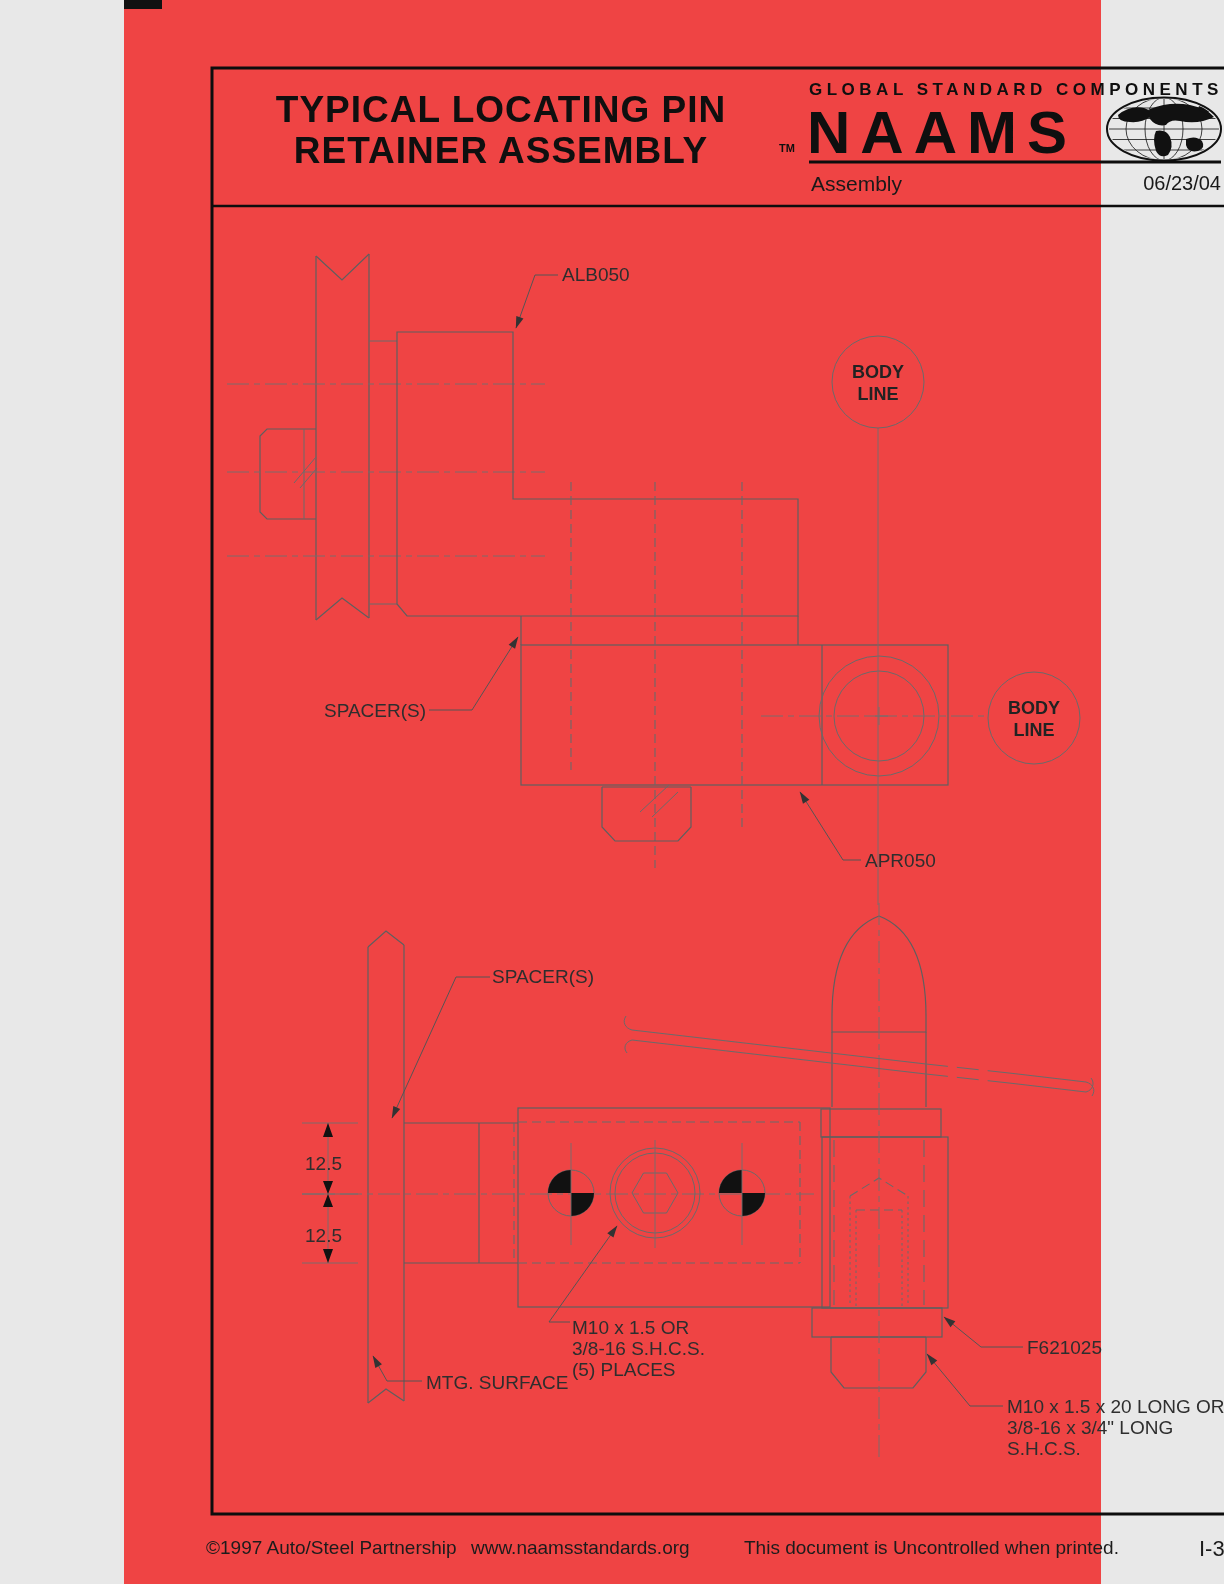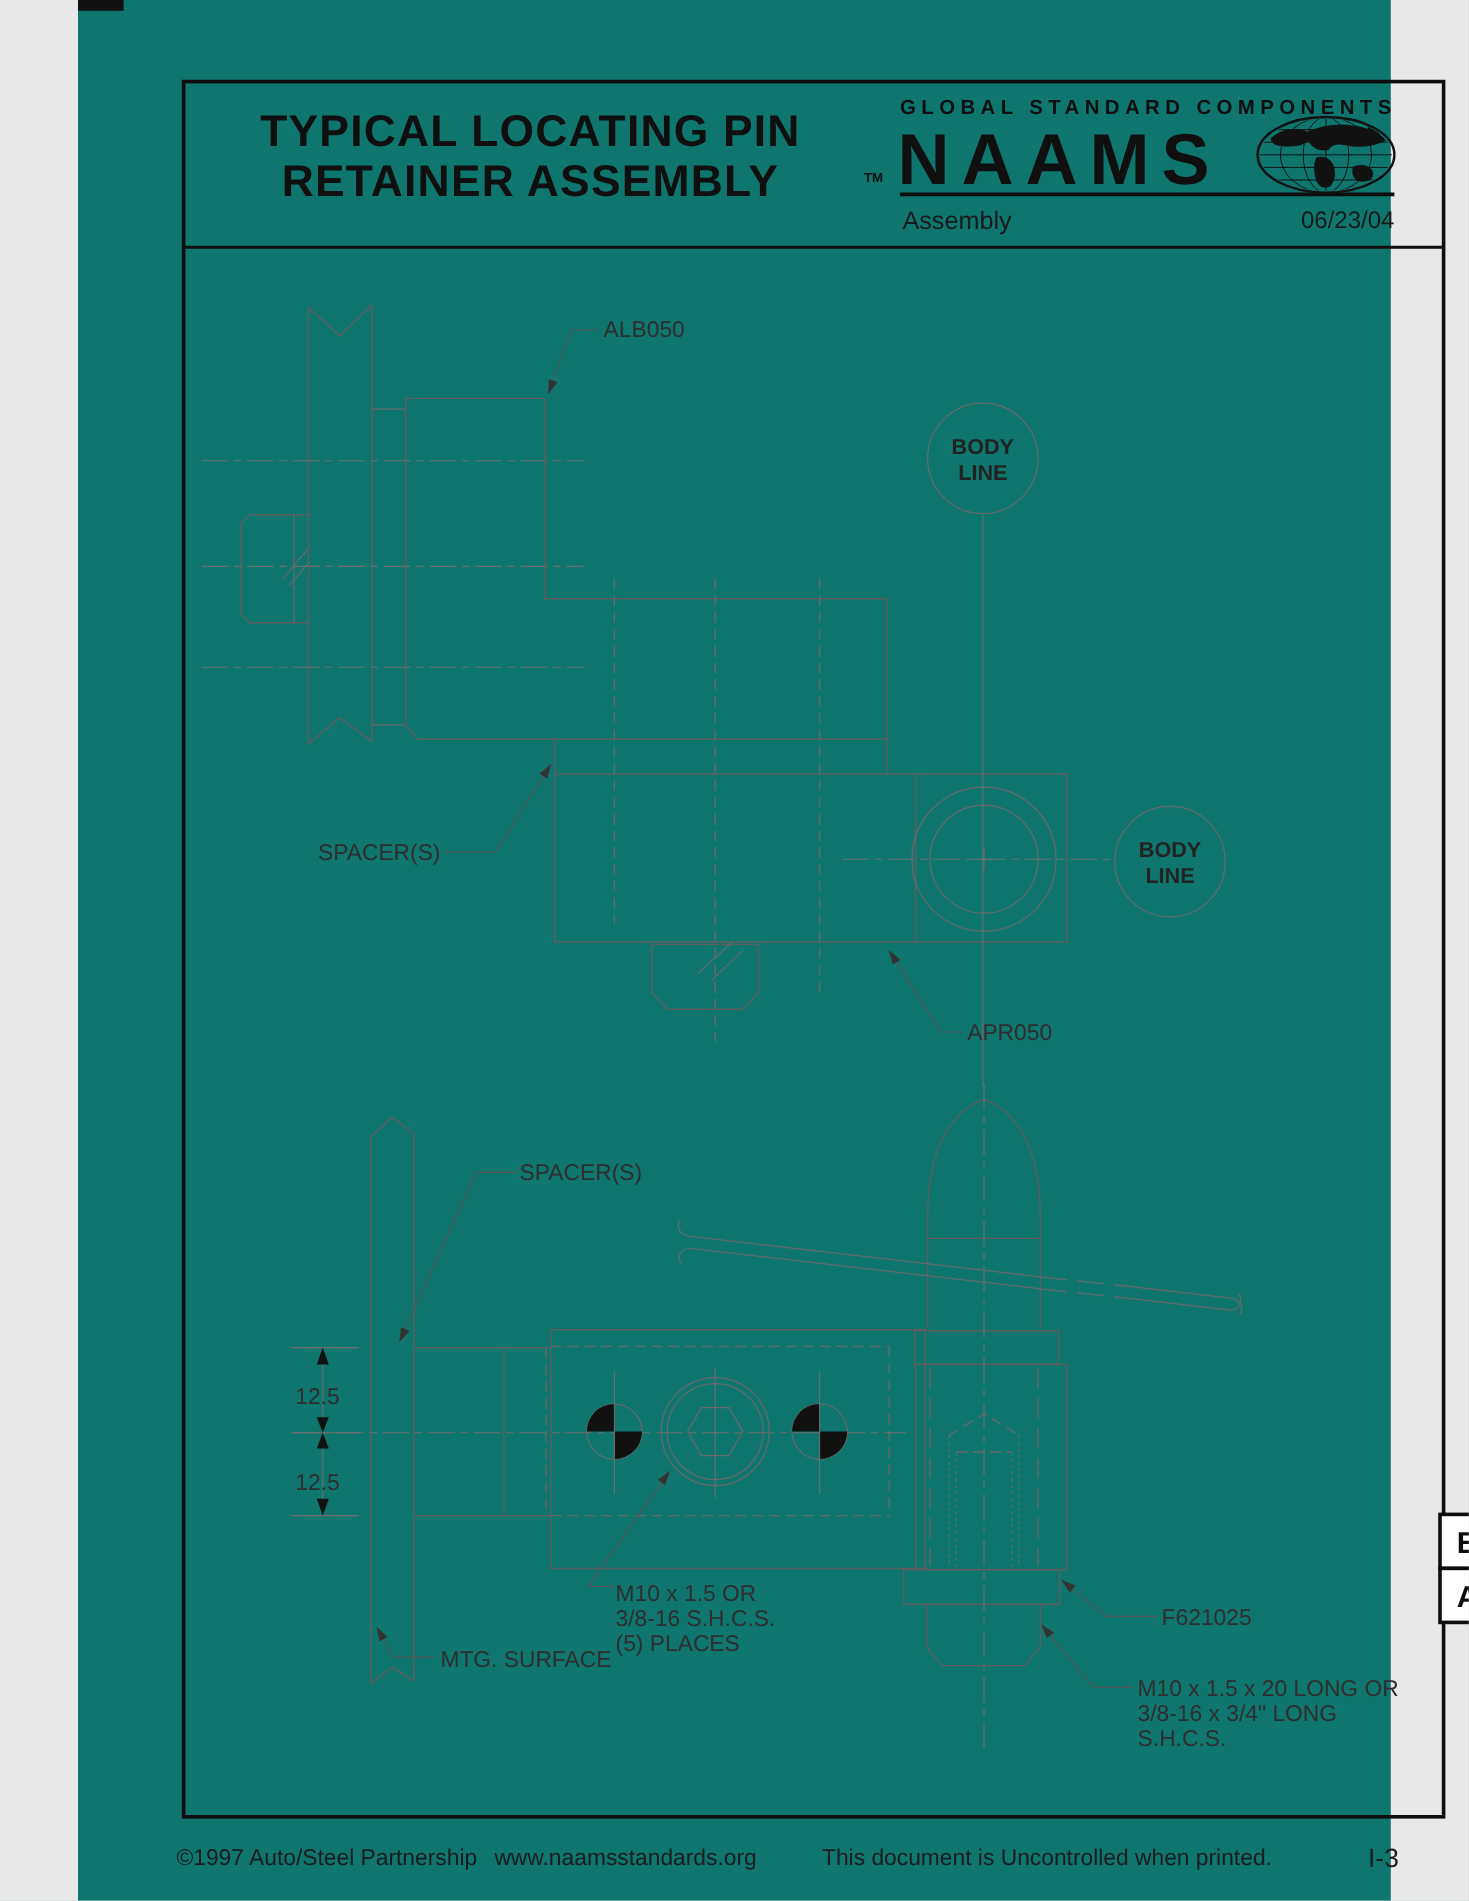--- a/index.html
+++ b/index.html
@@ -1,16 +1,16 @@
 <!DOCTYPE html>
 <html><head>
 <meta charset="utf-8">
 <style>
   html,body{margin:0;padding:0;background:#e8e8e8;}
-  .page{position:relative;width:1094px;height:1584px;background:#0f766e;margin:0 auto;
+  .page{position:relative;width:977px;height:1584px;background:#ef4444;margin:0 auto;
         font-family:"Liberation Sans", sans-serif;}
   svg{position:absolute;left:0;top:0;}
   
   .edge{stroke:#5f5f5f;stroke-width:1.2;fill:none;}
   .edge2{stroke:#6a6a6a;stroke-width:1;fill:none;}
   .hid{stroke:#6a6a6a;stroke-width:1.1;fill:none;stroke-dasharray:9 5;}
   .hidL{stroke:#6a6a6a;stroke-width:1.1;fill:none;stroke-dasharray:17 8;}
   .dot{stroke:#6a6a6a;stroke-width:1;fill:none;stroke-dasharray:2.5 3;}
   .cl{stroke:#6f6f6f;stroke-width:0.9;fill:none;stroke-dasharray:22 5 6 5;}
   .thin{stroke:#6f6f6f;stroke-width:0.9;fill:none;}

